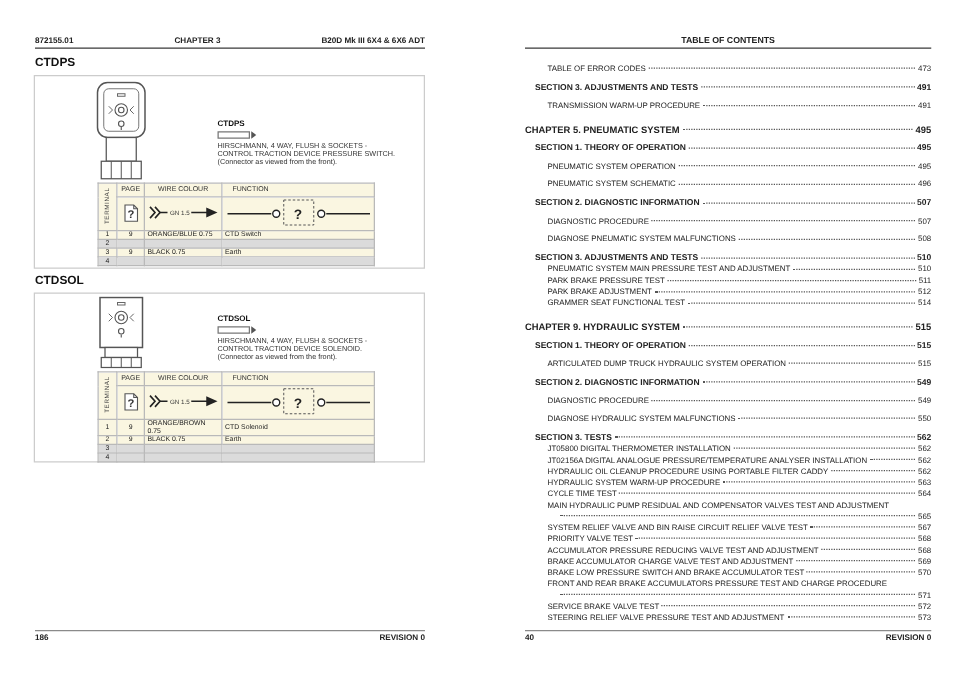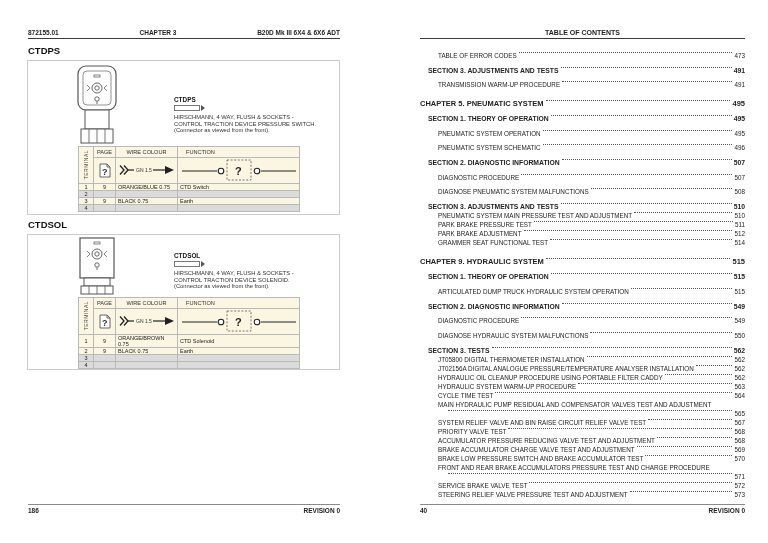--- a/index.html
+++ b/index.html
@@ -55,21 +55,21 @@
   .term-cell span { writing-mode:vertical-rl; transform:rotate(180deg);
     font-size:5px; color:#444; letter-spacing:0.5px; display:inline-block; }
   .icon-row td { background:var(--cream,#faf6e1); height:27px; text-align:center; vertical-align:middle; }
   .wt-data { background:var(--cream,#faf6e1); }
   .wt-empty { background:var(--gray,#dbdbdb); }
   .wtable tbody td { height:7px; font-size:5.5px; color:#222; padding:0 2px; }
   .wtable tbody td.c { text-align:center; }
 
   
   .toc { position:absolute; left:420px; top:44px; width:325px; }
-  .t-entry { display:flex; align-items:flex-start; line-height:7px; font-size:6.3px; color:#222; }
+  .t-entry { display:flex; align-items:center; line-height:7px; font-size:6.3px; color:#222; }
   .t-entry .lbl { white-space:nowrap; }
   .t-entry .leader { flex:1; border-bottom:1px dotted #555; margin:0 2px 1px 2px; min-width:6px; }
   .t-entry .pg { white-space:nowrap; }
   .t-sub { padding-left:18px; margin-top:7.5px; }
   .t-sub.tight { margin-top:2px; }
   .t-section { padding-left:8px; margin-top:8px; font-weight:bold; font-size:6.8px; }
   .t-chapter { margin-top:12px; font-weight:bold; font-size:7.5px; }
   .t-wrapline { margin-top:2px; padding-left:26px; }
 
   

